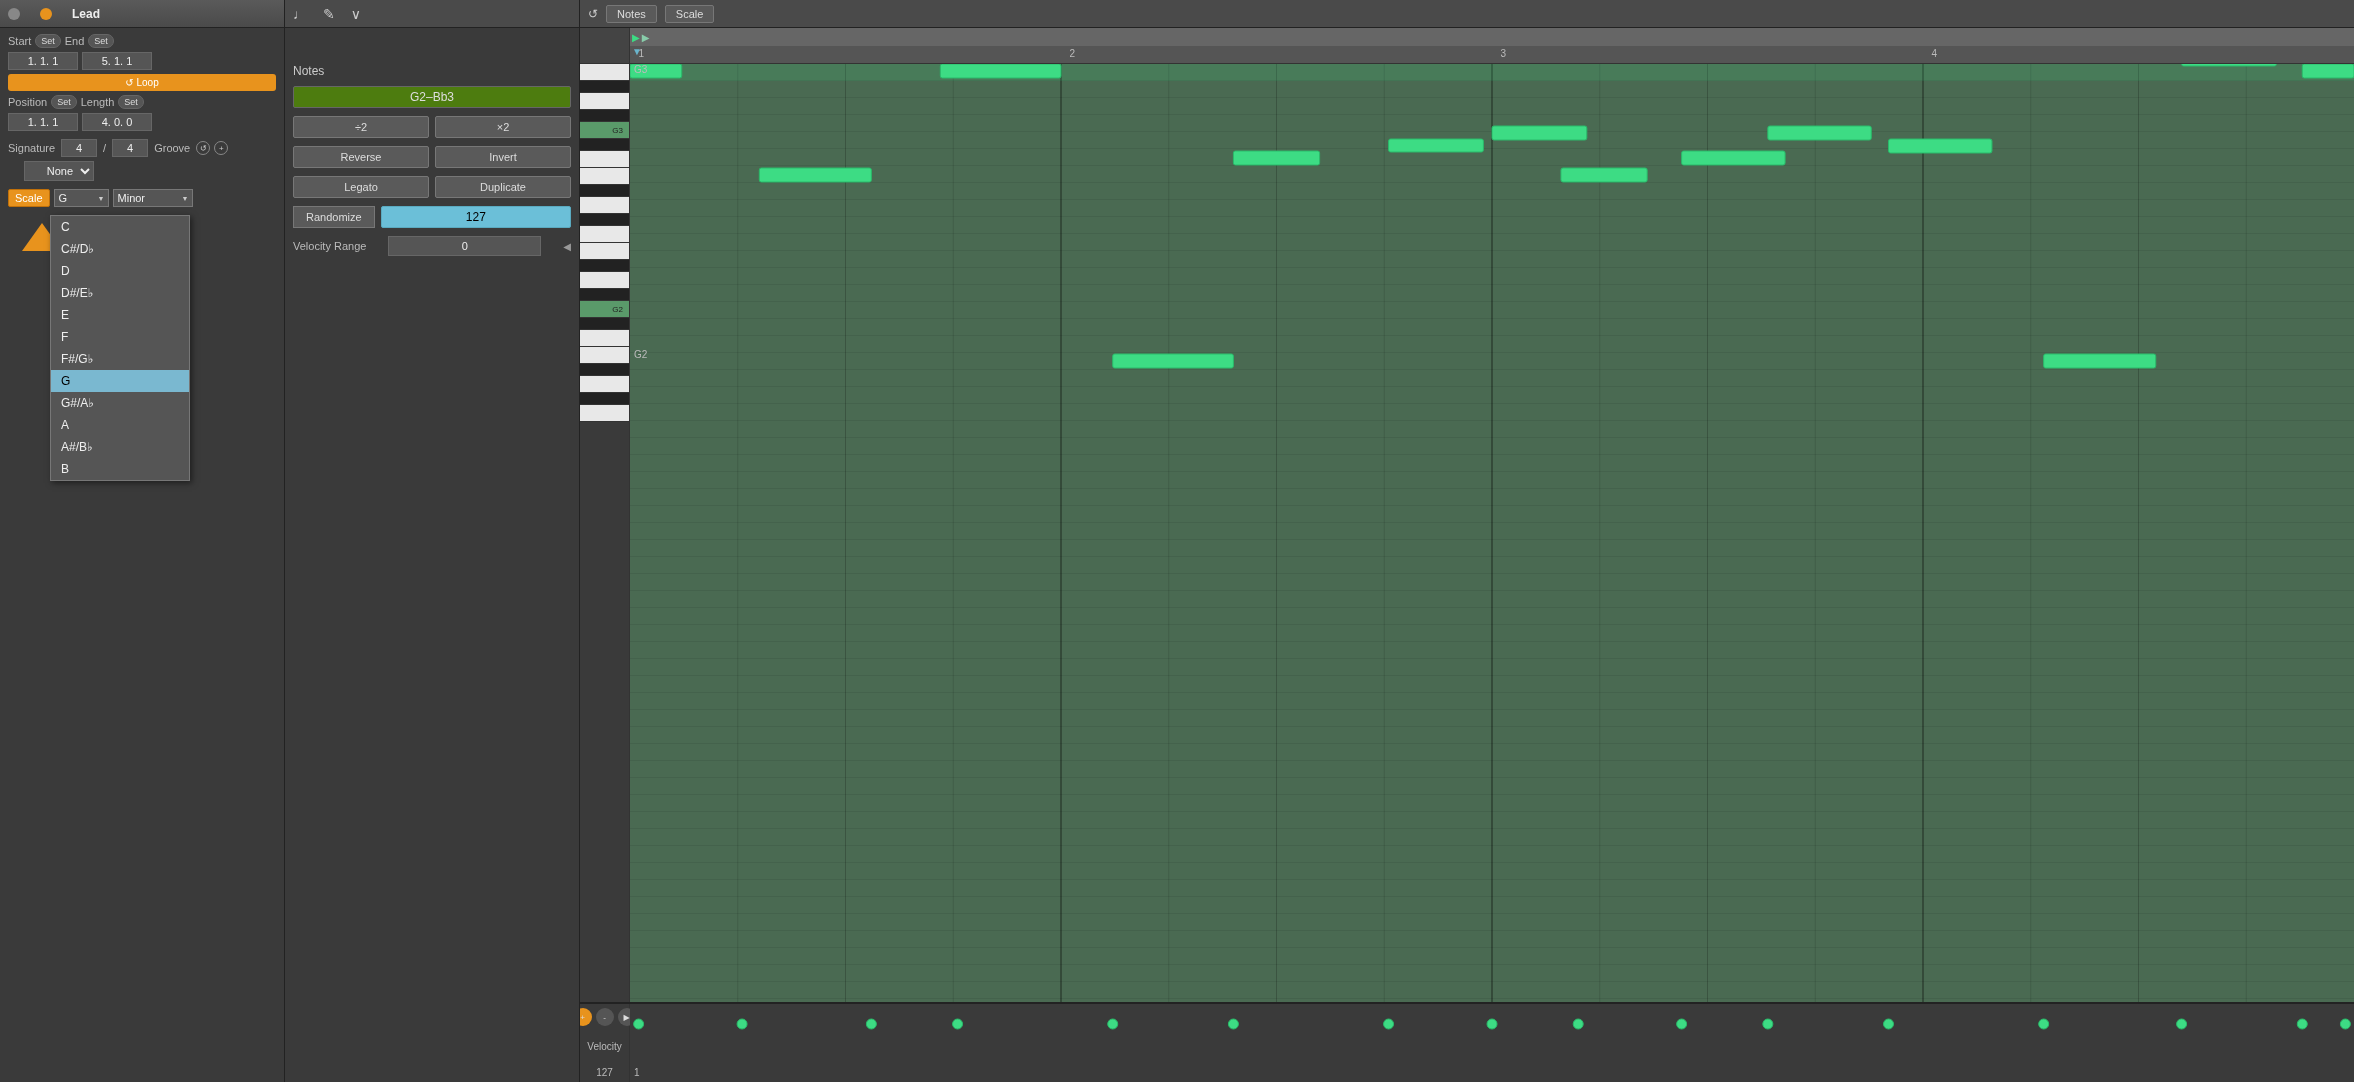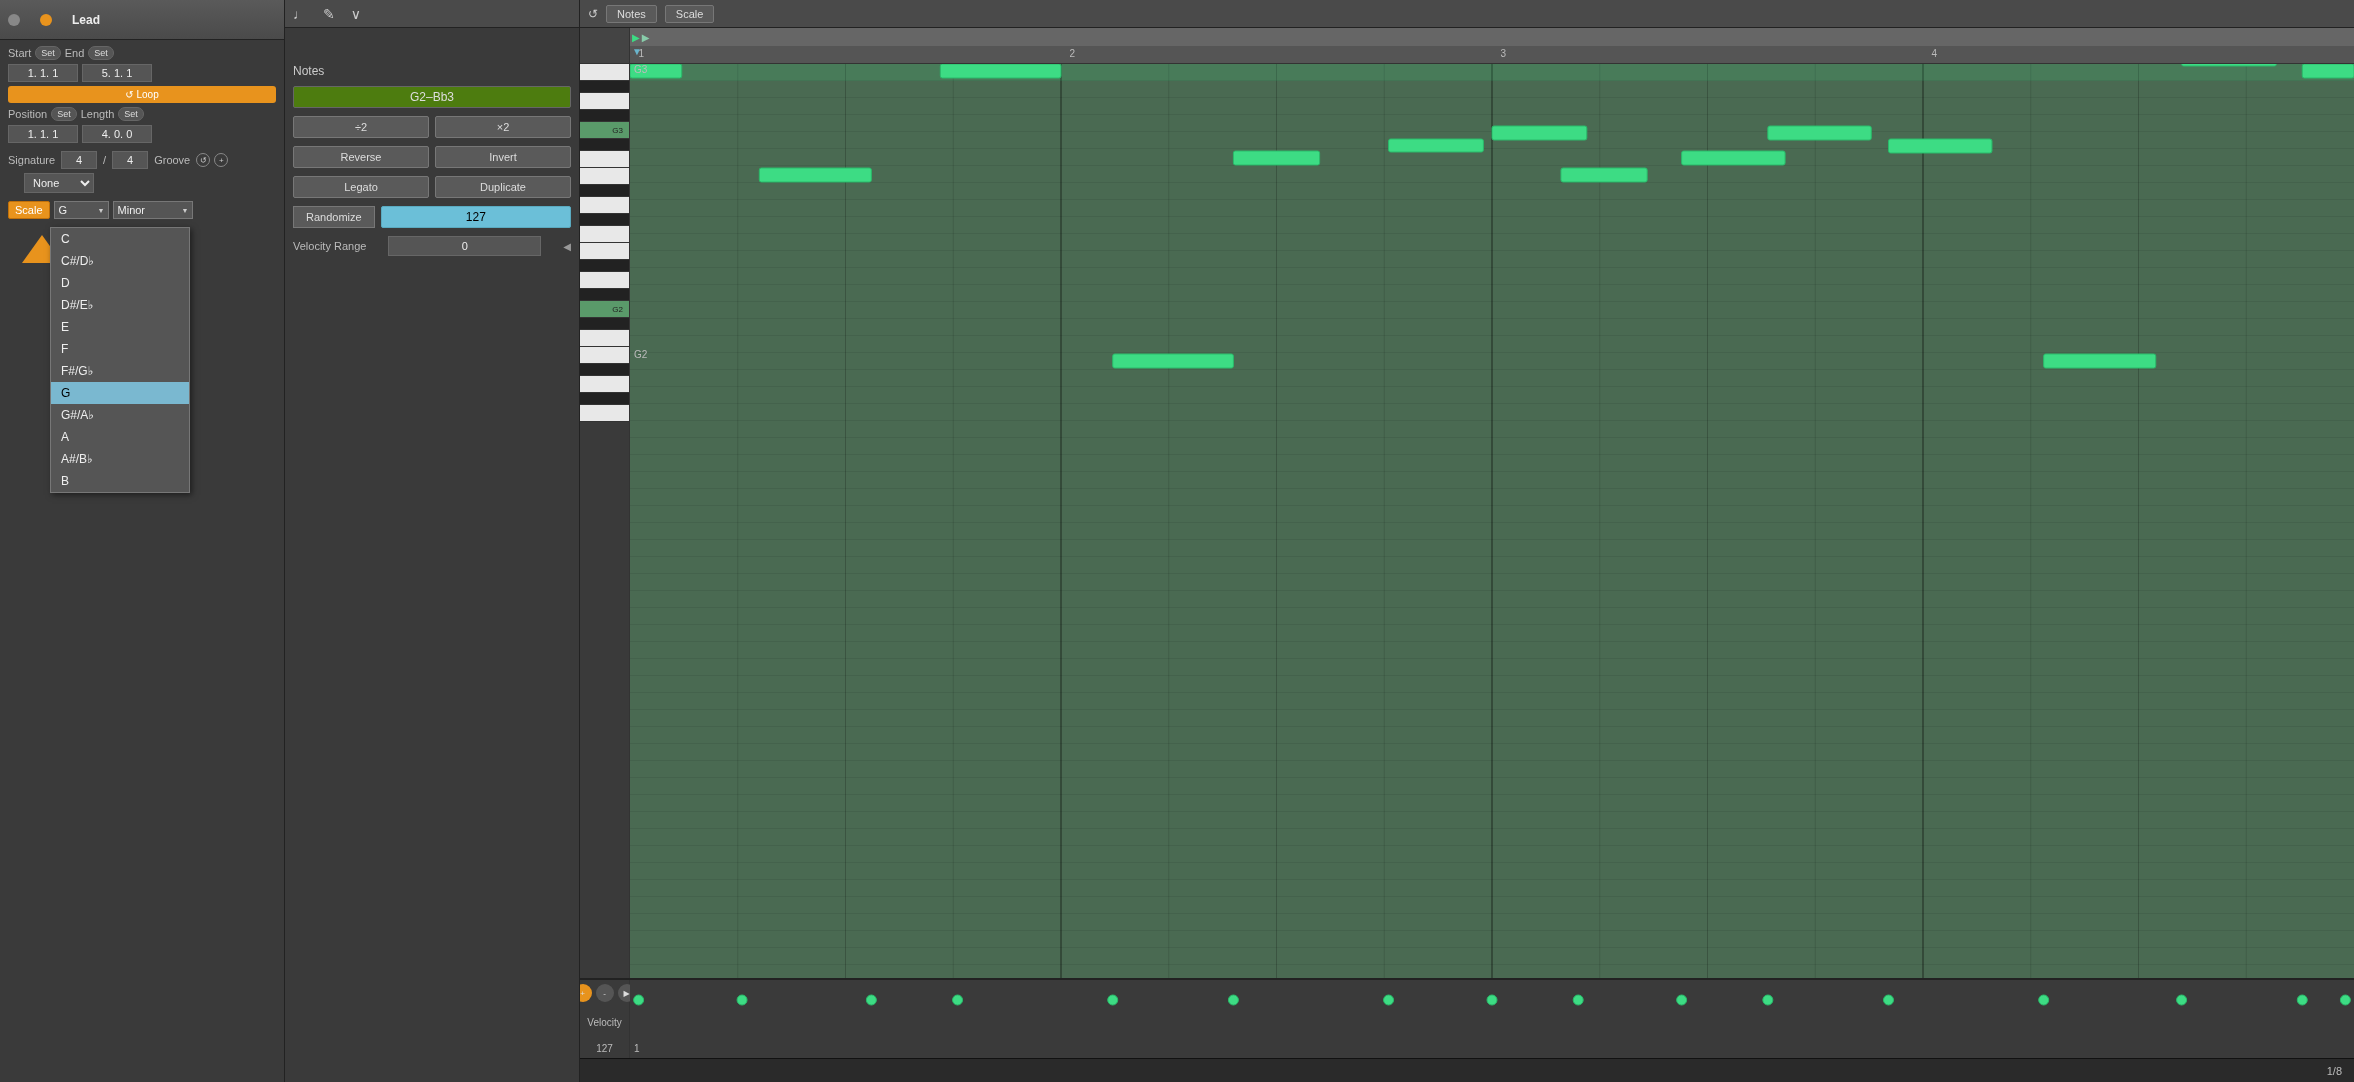--- a/index.html
+++ b/index.html
@@ -25,21 +25,21 @@
       min-width: 285px;
       background: #3a3a3a;
       border-right: 1px solid #222;
       display: flex;
       flex-direction: column;
       position: relative;
     }
 
     .title-bar {
       background: linear-gradient(to bottom, #5a5a5a, #4a4a4a);
-      height: 40px;
+      height: 28px;
       display: flex;
       align-items: center;
       padding: 0 8px;
       gap: 20px;
       border-bottom: 1px solid #222;
     }
 
     .title-dot {
       width: 12px; height: 12px; border-radius: 50%;
       background: #888;
@@ -112,20 +112,21 @@
       width: 36px;
     }
 
     .groove-dropdown {
       background: #555;
       border: 1px solid #666;
       color: #eee;
       font-size: 11px;
       padding: 2px 4px;
       width: 70px;
+      text-align: right;
     }
 
     .scale-row {
       display: flex;
       align-items: center;
       gap: 4px;
       margin-top: 4px;
     }
 
     .scale-btn {
@@ -793,18 +794,15 @@
             <circle cx="90%" cy="20" r="5" fill="#3ddc84" stroke="#2aba6a" stroke-width="1"></circle>
             <circle cx="97%" cy="20" r="5" fill="#3ddc84" stroke="#2aba6a" stroke-width="1"></circle>
             <circle cx="99.5%" cy="20" r="5" fill="#3ddc84" stroke="#2aba6a" stroke-width="1"></circle>
           </svg>
           <div style="position:absolute; bottom:4px; left:4px; font-size:10px; color:#bbb;">1</div>
         </div>
       </div>
 
     </div>
 
-    <div class="bottom-bar">
-      <span>1/8</span>
-    </div>
   </div>
 
 </div>
 
 </body></html>

